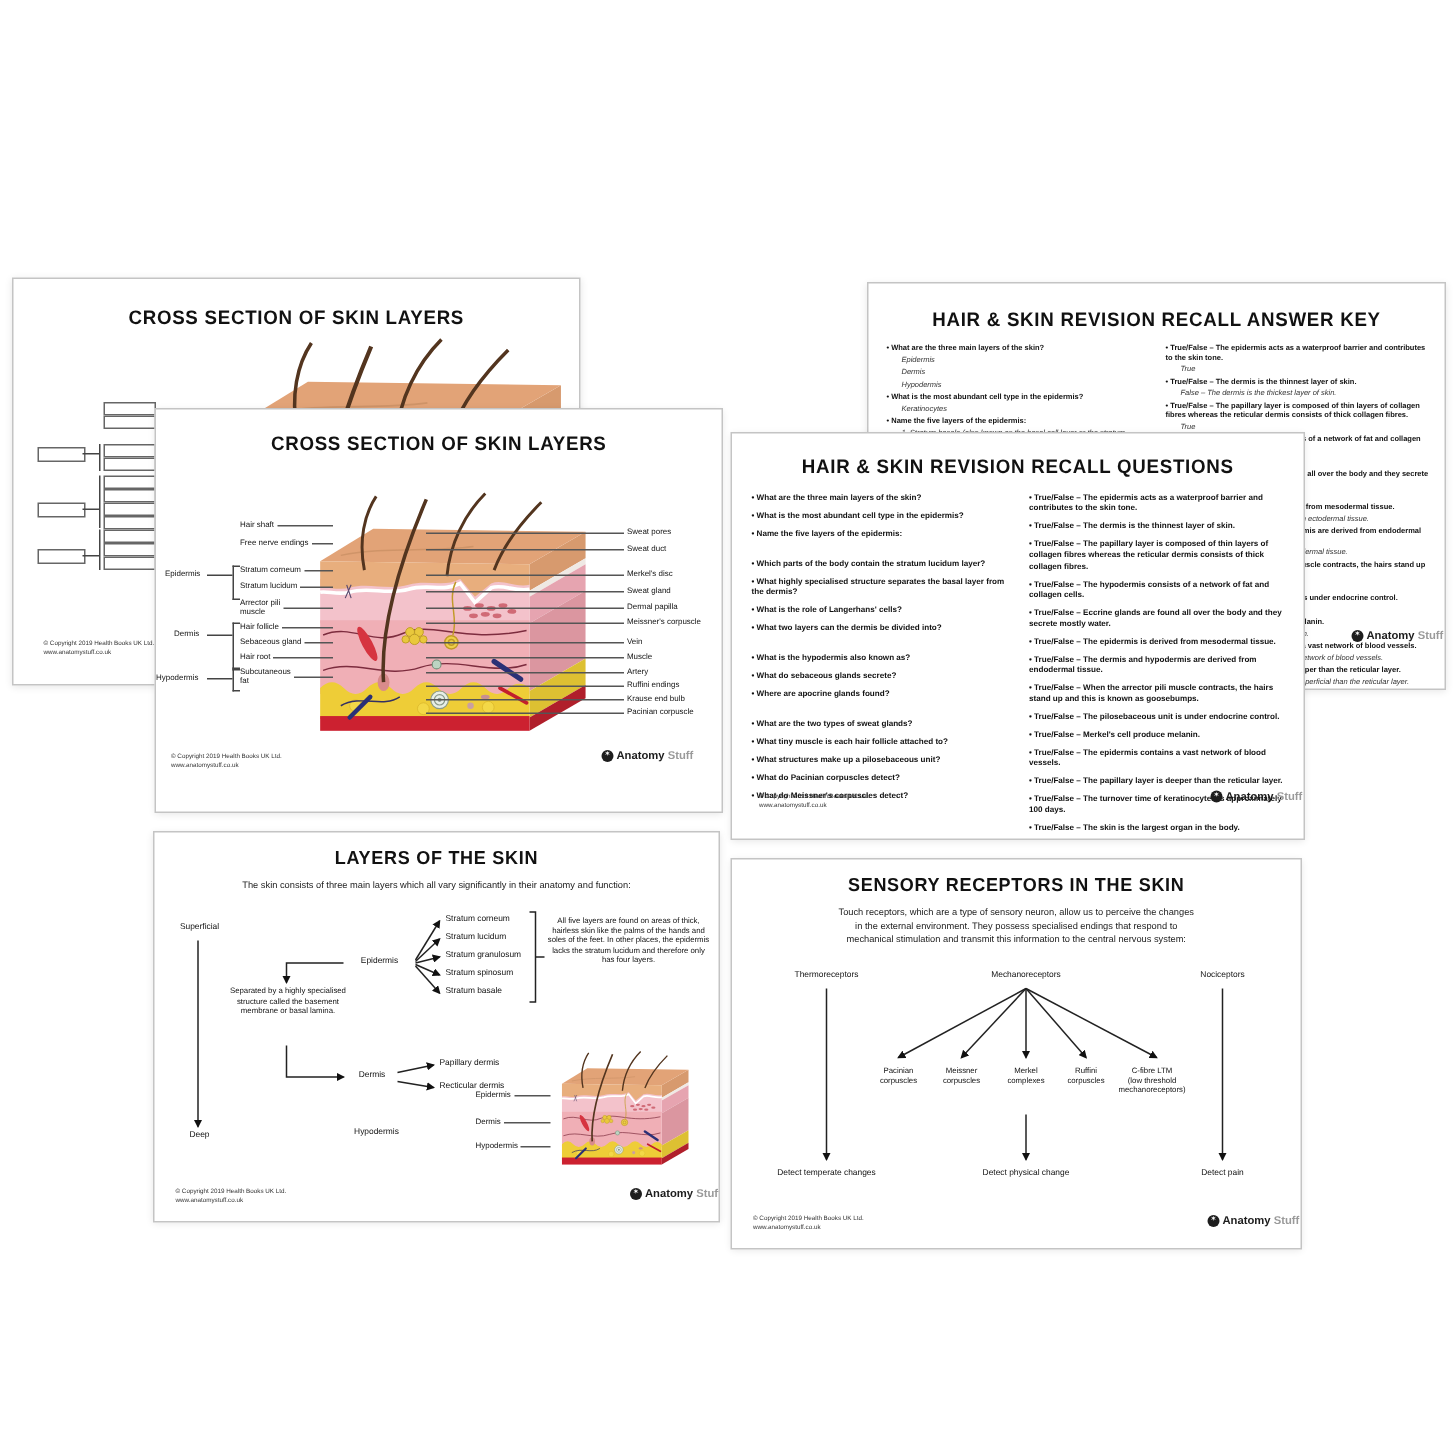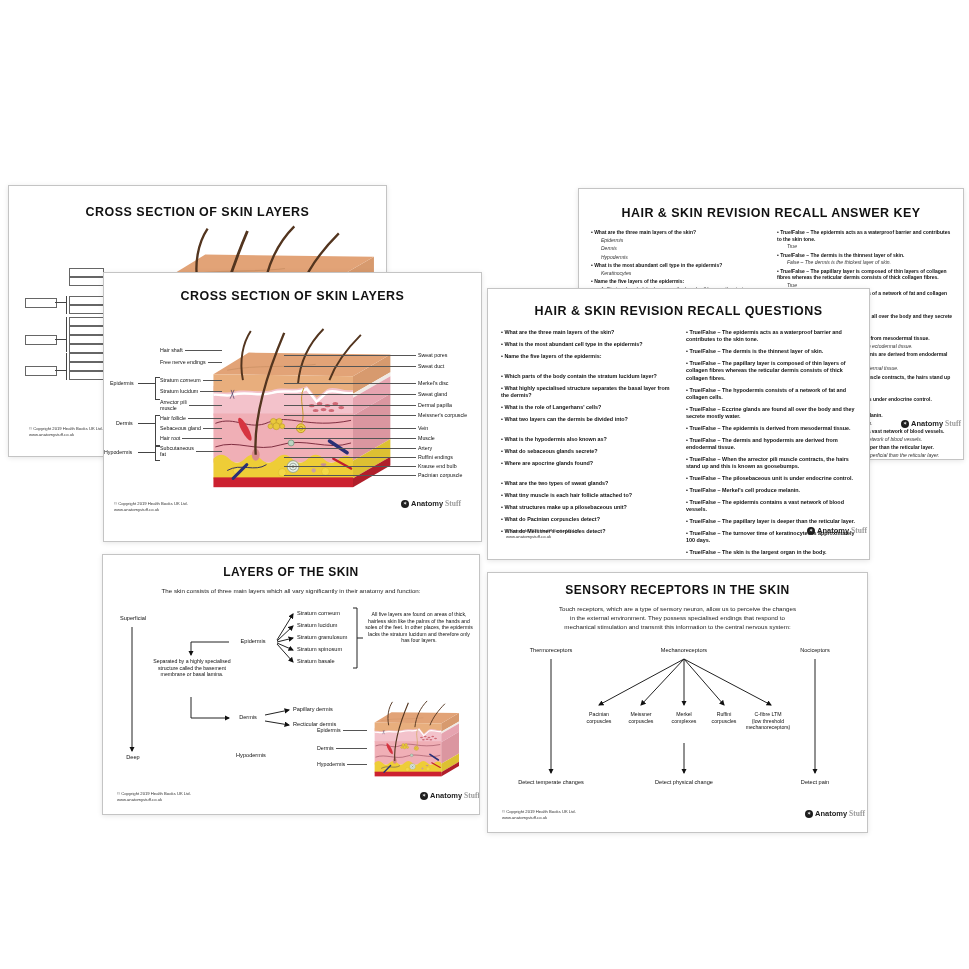--- a/index.html
+++ b/index.html
@@ -32,21 +32,21 @@
   .fc.left{text-align:left;}
   .fc.sm{font-size:5.2px;}
   
   .wbox{position:absolute;border:0.8px solid #666;background:#fff;}
   
   .copyright{position:absolute;font-size:4.2px;line-height:1.4;color:#333;}
   .logo{position:absolute;display:flex;align-items:center;gap:2px;font-size:7.5px;}
   .logo .dot{width:8px;height:8px;border-radius:50%;background:#1d1d1d;color:#fff;
              display:flex;align-items:center;justify-content:center;font-size:5px;line-height:1;}
   .logo .b{font-weight:bold;color:#1d1d1d;}
-  .logo .l{color:#9a9a9a;font-weight:bold;font-family:Liberation Serif, serif;}
+  .logo .l{color:#9a9a9a;font-weight:bold;}
   svg{display:block;}
   .flow-svg{position:absolute;}
   .art{position:absolute;}
 </style>
 </head>
 <body>
 
 <div class="canvas">
 
   <svg width="0" height="0" style="position:absolute" aria-hidden="true">

